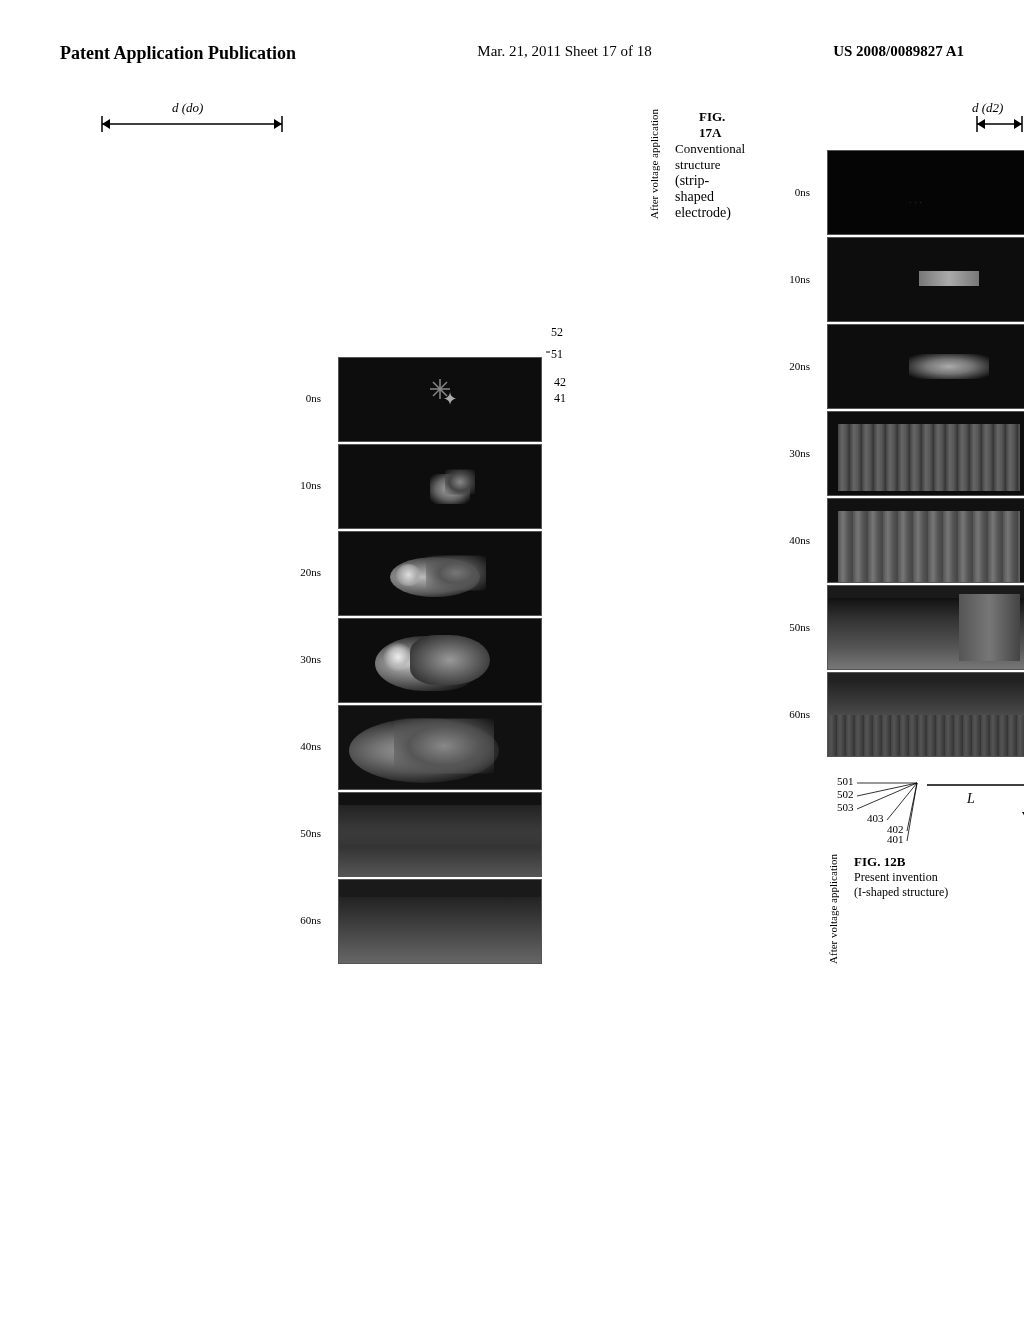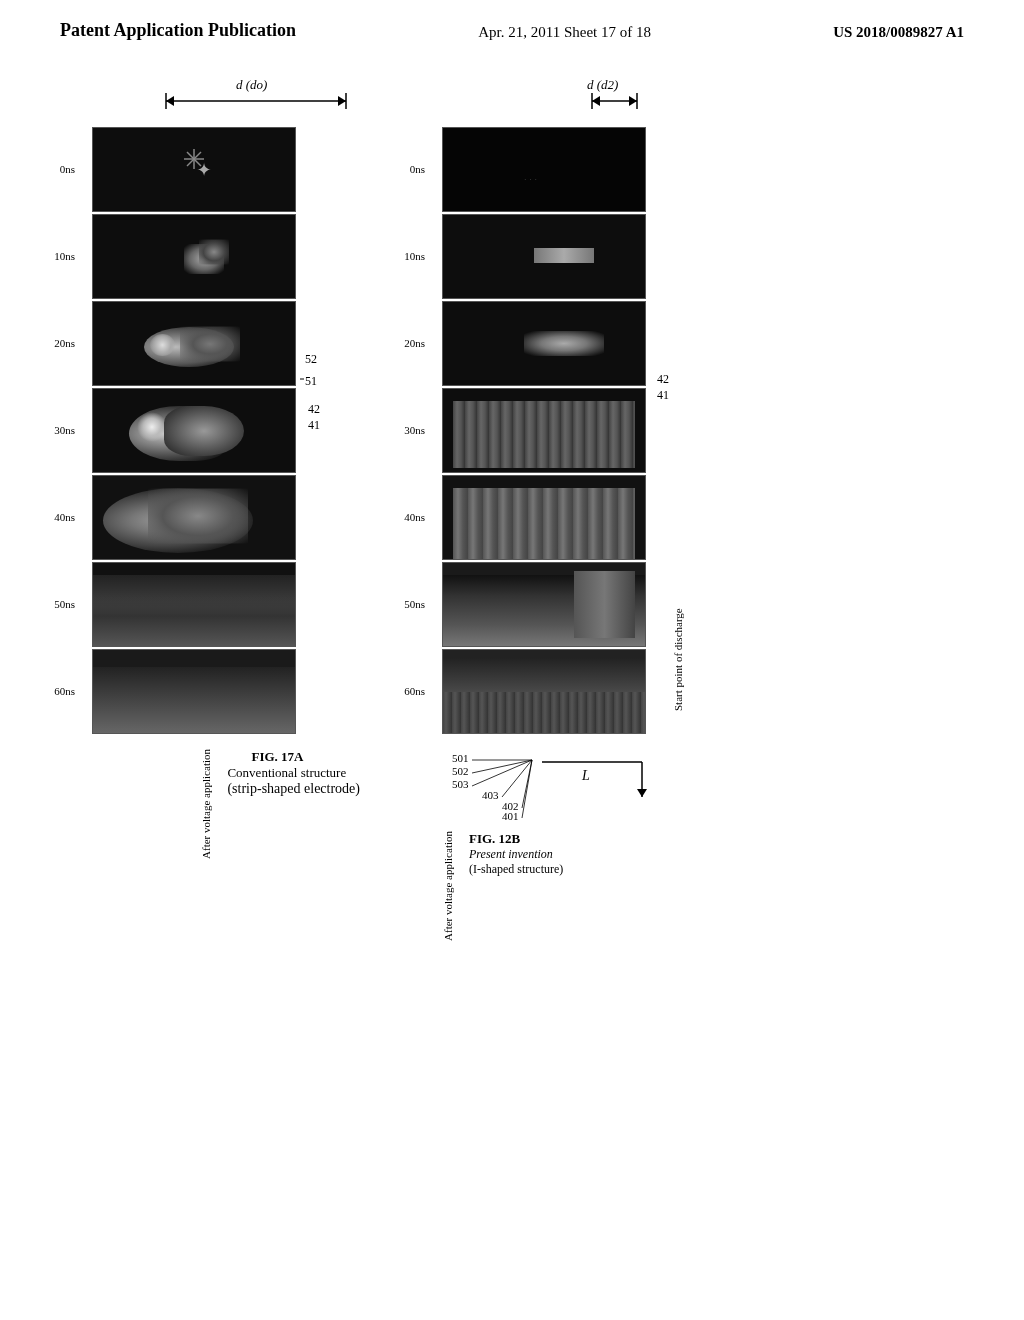--- a/index.html
+++ b/index.html
@@ -8,22 +8,22 @@
       height: 1320px;
       background: #fff;
       font-family: 'Times New Roman', Times, serif;
       position: relative;
       overflow: hidden;
     }
 
     .header {
       display: flex;
       justify-content: space-between;
-      align-items: flex-end;
-      padding: 20px 60px 20px 60px;
+      align-items: flex-start;
+      padding: 43px 60px 20px 60px;
     }
 
     .img-frame {
       width: 200px;
       height: 85px;
       background: #1a1a1a;
       border: 1px solid #444;
       position: relative;
       overflow: hidden;
     }
@@ -143,27 +143,27 @@
       position: relative;
     }
   </style>
 </head>
 <body>
 
 <div>
 
   <div class="header">
     <div style="font-weight:bold; font-size:18px;">Patent Application Publication</div>
-    <div style="font-size:15px;">Apr. 21, 2011  Sheet 17 of 18</div>
-    <div style="font-size:15px; font-weight:bold;">US 2018/0089827 A1</div>
+    <div style="font-size:15px;">Mar. 21, 2011  Sheet 17 of 18</div>
+    <div style="font-size:15px; font-weight:bold;">US 2008/0089827 A1</div>
   </div>
 
   <div class="panel-container">
 
-    <div class="panel" style="flex-direction:column; position:relative;align-items:flex-end;">
+    <div class="panel" style="flex-direction:row; position:relative;">
 
       <div style="position:relative; height:50px; margin-left:42px; margin-bottom:0; width:204px;">
         <svg width="210" height="50">
 
           <line x1="10" y1="30" x2="190" y2="30" stroke="#000" stroke-width="1.5"></line>
 
           <polygon points="10,30 18,25 18,35" fill="#000"></polygon>
 
           <polygon points="190,30 182,25 182,35" fill="#000"></polygon>
 
@@ -336,21 +336,21 @@
           <line x1="30" y1="44" x2="90" y2="18" stroke="#000" stroke-width="0.8"></line>
           <line x1="60" y1="55" x2="90" y2="18" stroke="#000" stroke-width="0.8"></line>
           <line x1="80" y1="66" x2="90" y2="18" stroke="#000" stroke-width="0.8"></line>
           <line x1="80" y1="76" x2="90" y2="18" stroke="#000" stroke-width="0.8"></line>
         </svg>
 
         <div style="display:flex; gap:10px; align-items:flex-start; margin-top:5px;">
           <div style="writing-mode:vertical-rl; transform:rotate(180deg); font-size:11px; white-space:nowrap; margin-right:5px;">After voltage application</div>
           <div>
             <div style="font-weight:bold; font-size:13px;">FIG. 12B</div>
-            <div style="font-size:12px;font-style:italic;">Present invention</div>
+            <div style="font-size:12px;">Present invention</div>
             <div style="font-size:12px;">(I-shaped structure)</div>
           </div>
         </div>
       </div>
     </div>
 
   </div>
 </div>
 
 </body></html>

